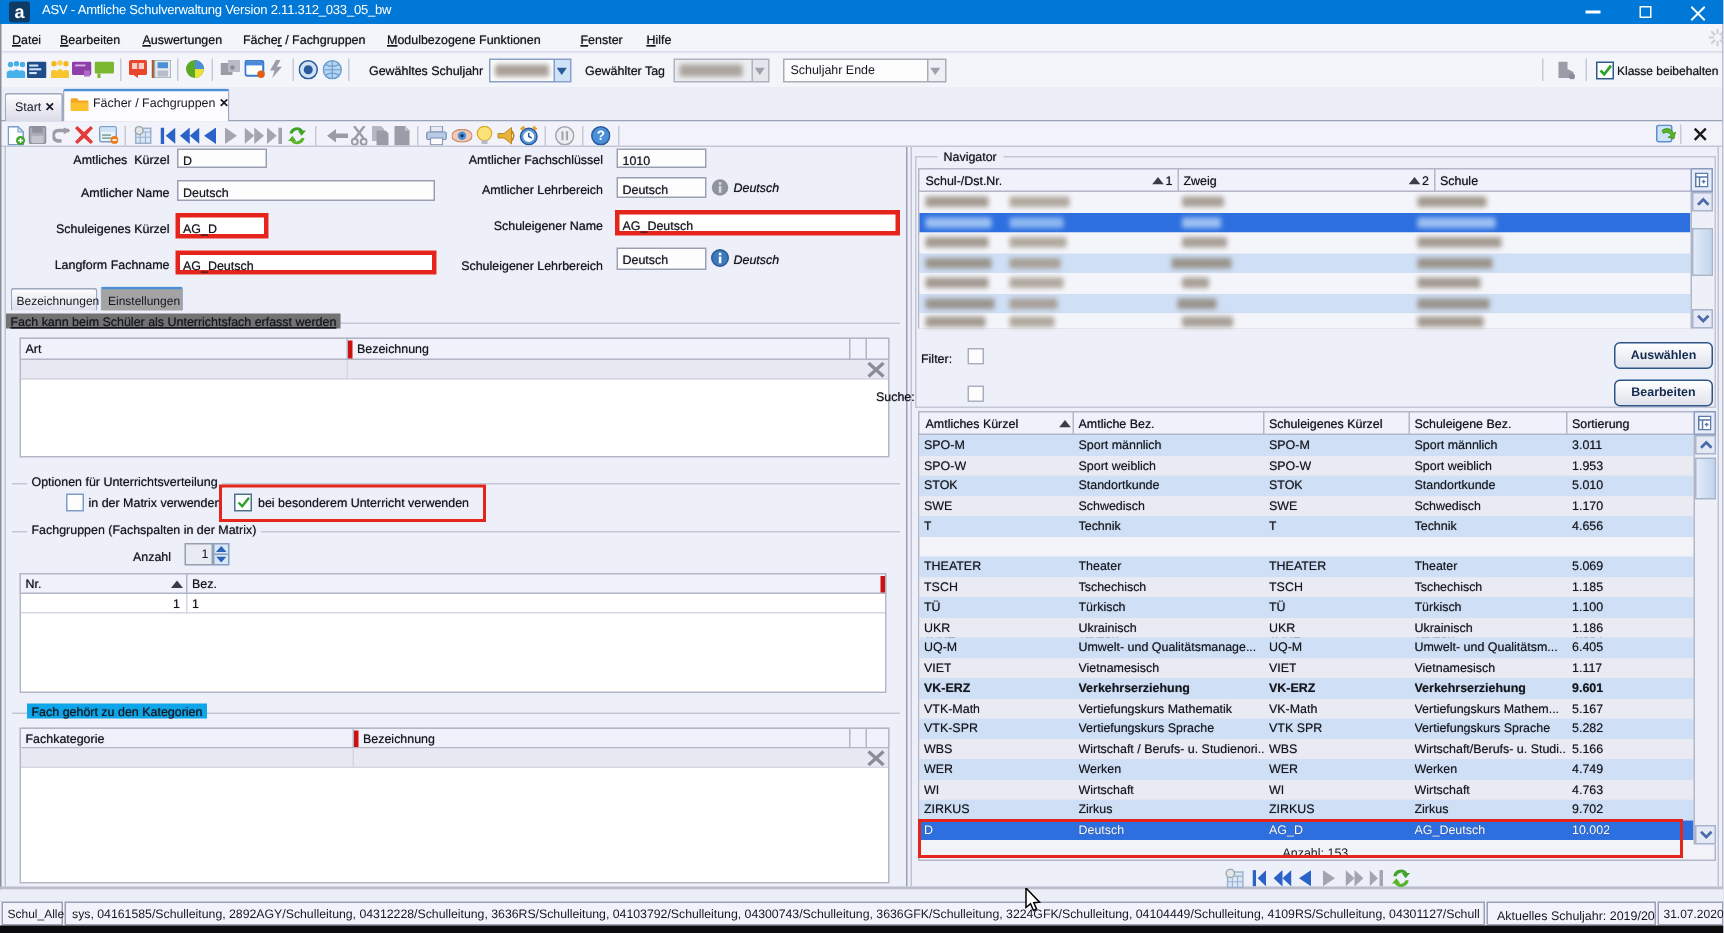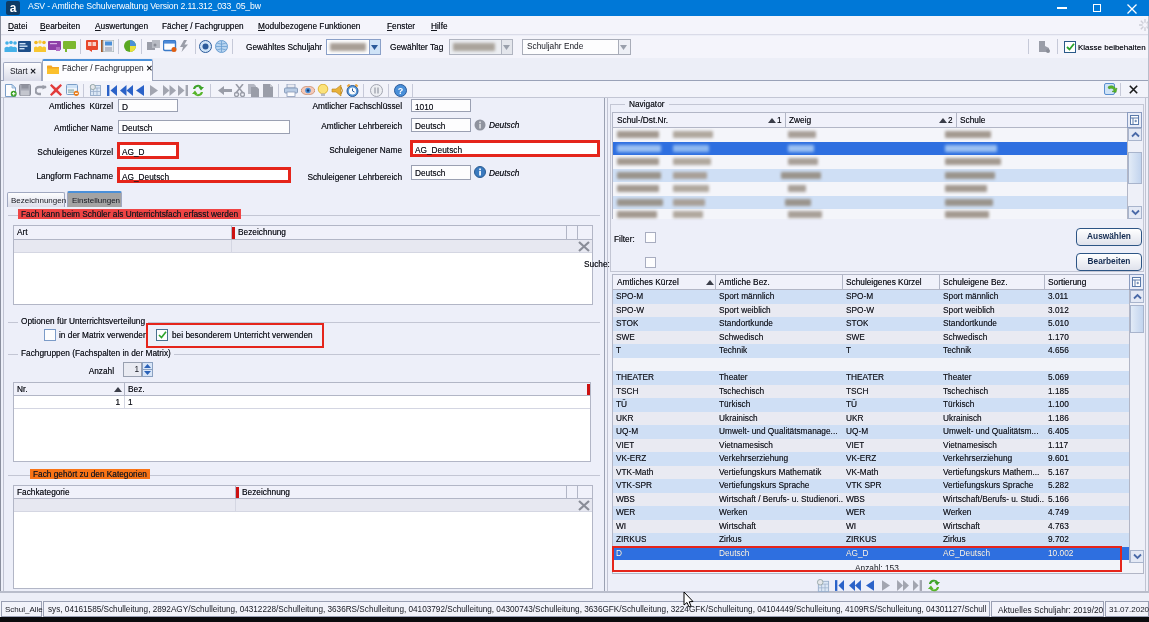--- a/index.html
+++ b/index.html
@@ -335,21 +335,21 @@
       <rect x="5.2" y="2.5" width="1.7" height="1.7" fill="#fff"></rect>
       <rect x="5.2" y="5" width="1.7" height="4.5" fill="#fff"></rect>
     </svg>
 <div class="lbl" style="left:489px;top:168px;font-style:italic;">Deutsch</div>
 
 <div class="abs" style="left:6px;top:192px;width:598px;height:1px;"></div>
 <div class="abs" style="left:7px;top:192px;width:58px;height:15px;background:linear-gradient(#fdfdfe,#dcdeea);border:1px solid #a0a8c0;border-bottom:none;border-radius:2px 2px 0 0;font-size:8px;padding:3px 0 0 3px;">Bezeichnungen</div>
 <div class="abs" style="left:67px;top:191px;width:55px;height:16px;background:#a3a3a3;border:1px solid #a0a8c0;border-bottom:none;border-top:2px solid #4a90d9;border-radius:2px 2px 0 0;font-size:8px;padding:3px 0 0 4px;">Einstellungen</div>
 
 <div class="fsline" style="left:8px;top:215px;width:592px;"></div>
-<div class="fstitle" style="left:18px;top:209px;background:#ef4444;padding:0 3px;">Fach kann beim Schüler als Unterrichtsfach erfasst werden</div>
+<div class="fstitle" style="left:4px;top:209px;background:#737373;padding:0 3px;text-decoration:underline;">Fach kann beim Schüler als Unterrichtsfach erfasst werden</div>
 
 <div class="abs" style="left:13px;top:225px;width:580px;height:80px;background:#fff;border:1px solid #b2b6c6;"></div>
 <div class="abs" style="left:13px;top:225px;width:580px;height:15px;background:#f0f1fa;border:1px solid #b2b6c6;"></div>
 <div class="lbl" style="left:17px;top:227px;">Art</div>
 <div class="abs" style="left:231px;top:225px;width:1px;height:15px;background:#b2b6c6;"></div>
 <div class="abs" style="left:232px;top:227px;width:3px;height:12px;background:#cc1111;"></div>
 <div class="lbl" style="left:238px;top:227px;">Bezeichnung</div>
 <div class="abs" style="left:566px;top:225px;width:1px;height:15px;background:#b2b6c6;"></div>
 <div class="abs" style="left:577px;top:225px;width:1px;height:15px;background:#b2b6c6;"></div>
 <div class="abs" style="left:14px;top:240px;width:578px;height:13px;background:#e7e8f1;border-bottom:1px solid #d4d6e2;"></div>
@@ -390,21 +390,21 @@
     </svg>
 <div class="abs" style="left:124px;top:382px;width:1px;height:14px;background:#b2b6c6;"></div>
 <div class="lbl" style="left:128px;top:384px;">Bez.</div>
 <div class="abs" style="left:587px;top:384px;width:3px;height:11px;background:#cc1111;"></div>
 <div class="abs" style="left:14px;top:396px;width:576px;height:13px;background:#fff;border-bottom:1px solid #d4d6e2;"></div>
 <div class="lbl" style="left:80px;top:397px;width:40px;text-align:right;">1</div>
 <div class="abs" style="left:124px;top:396px;width:1px;height:13px;background:#d4d6e2;"></div>
 <div class="lbl" style="left:128px;top:397px;">1</div>
 
 <div class="fsline" style="left:8px;top:475px;width:592px;"></div>
-<div class="fstitle" style="left:18px;top:469px;background:#f97316;padding:0 3px;margin-left:12px;">Fach gehört zu den Kategorien</div>
+<div class="fstitle" style="left:18px;top:469px;background:#0ea5e9;padding:0 3px;">Fach gehört zu den Kategorien</div>
 
 <div class="abs" style="left:13px;top:485px;width:580px;height:104px;background:#fff;border:1px solid #b2b6c6;"></div>
 <div class="abs" style="left:13px;top:485px;width:580px;height:14px;background:#f0f1fa;border:1px solid #b2b6c6;"></div>
 <div class="lbl" style="left:17px;top:487px;">Fachkategorie</div>
 <div class="abs" style="left:235px;top:485px;width:1px;height:14px;background:#b2b6c6;"></div>
 <div class="abs" style="left:236px;top:487px;width:3px;height:11px;background:#cc1111;"></div>
 <div class="lbl" style="left:242px;top:487px;">Bezeichnung</div>
 <div class="abs" style="left:566px;top:485px;width:1px;height:14px;background:#b2b6c6;"></div>
 <div class="abs" style="left:577px;top:485px;width:1px;height:14px;background:#b2b6c6;"></div>
 <div class="abs" style="left:14px;top:499px;width:578px;height:13px;background:#e7e8f1;border-bottom:1px solid #d4d6e2;"></div>
@@ -527,21 +527,21 @@
       <i class="c2">Sport männlich</i>
       <i class="c3">SPO-M</i>
       <i class="c4">Sport männlich</i>
       <i class="c5">3.011</i>
     </div>
 <div class="r rg" style="top:303.5px;">
       <i class="c1">SPO-W</i>
       <i class="c2">Sport weiblich</i>
       <i class="c3">SPO-W</i>
       <i class="c4">Sport weiblich</i>
-      <i class="c5">3.012</i>
+      <i class="c5">1.953</i>
     </div>
 <div class="r rb" style="top:317px;">
       <i class="c1">STOK</i>
       <i class="c2">Standortkunde</i>
       <i class="c3">STOK</i>
       <i class="c4">Standortkunde</i>
       <i class="c5">5.010</i>
     </div>
 <div class="r rg" style="top:330.5px;">
       <i class="c1">SWE</i>
@@ -599,21 +599,21 @@
       <i class="c4">Umwelt- und Qualitätsm...</i>
       <i class="c5">6.405</i>
     </div>
 <div class="r rg" style="top:438.5px;">
       <i class="c1">VIET</i>
       <i class="c2">Vietnamesisch</i>
       <i class="c3">VIET</i>
       <i class="c4">Vietnamesisch</i>
       <i class="c5">1.117</i>
     </div>
-<div class="r rb" style="top:452px;">
+<div class="r rb" style="top:452px;font-weight:bold;">
       <i class="c1">VK-ERZ</i>
       <i class="c2">Verkehrserziehung</i>
       <i class="c3">VK-ERZ</i>
       <i class="c4">Verkehrserziehung</i>
       <i class="c5">9.601</i>
     </div>
 <div class="r rg" style="top:465.5px;">
       <i class="c1">VTK-Math</i>
       <i class="c2">Vertiefungskurs Mathematik</i>
       <i class="c3">VK-Math</i>

